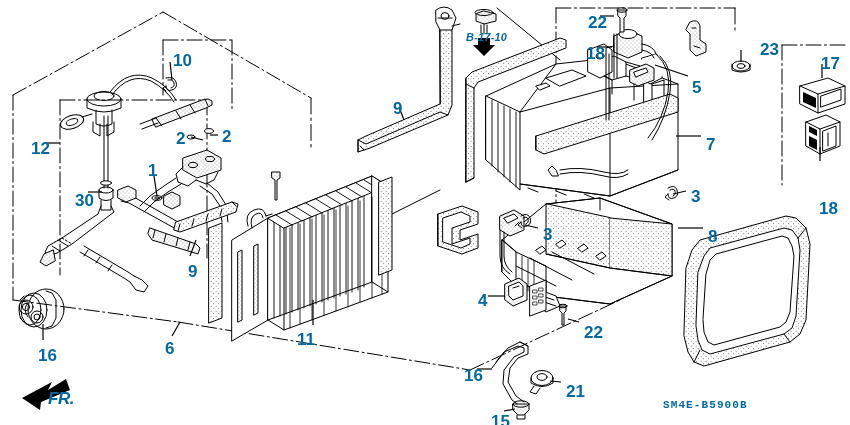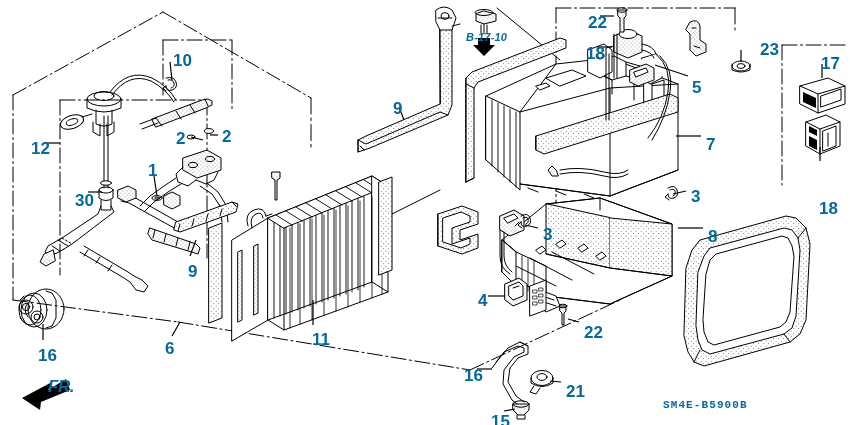--- a/index.html
+++ b/index.html
@@ -467,35 +467,35 @@
       <div class="lbl n" style="left: 222px; top: 128px;">2</div>
       <div class="lbl n" style="left: 543px; top: 226px;">3</div>
       <div class="lbl n" style="left: 691px; top: 188px;">3</div>
       <div class="lbl n" style="left: 478px; top: 292px;">4</div>
       <div class="lbl n" style="left: 692px; top: 79px;">5</div>
       <div class="lbl n" style="left: 165px; top: 340px;">6</div>
       <div class="lbl n" style="left: 706px; top: 136px;">7</div>
       <div class="lbl n" style="left: 708px; top: 228px;">8</div>
       <div class="lbl n" style="left: 188px; top: 263px;">9</div>
       <div class="lbl n" style="left: 165px; top: 52px; margin-left: 8px;">10</div>
-      <div class="lbl n" style="left: 312px; top: 331px;">11</div>
+      <div class="lbl n" style="left: 297px; top: 331px;">11</div>
       <div class="lbl n" style="left: 31px; top: 140px;">12</div>
       <div class="lbl n" style="left: 393px; top: 100px;">9</div>
       <div class="lbl n" style="left: 464px; top: 367px;">16</div>
       <div class="lbl n" style="left: 491px; top: 413px;">15</div>
       <div class="lbl n" style="left: 38px; top: 347px;">16</div>
       <div class="lbl n" style="left: 821px; top: 55px;">17</div>
       <div class="lbl n" style="left: 819px; top: 168px; margin-top: 32px;">18</div>
       <div class="lbl n" style="left: 586px; top: 45px;">18</div>
       <div class="lbl n" style="left: 75px; top: 192px;">30</div>
       <div class="lbl n" style="left: 566px; top: 383px;">21</div>
       <div class="lbl n" style="left: 588px; top: 14px;">22</div>
       <div class="lbl n" style="left: 584px; top: 324px;">22</div>
       <div class="lbl n" style="left: 740px; top: 41px; margin-left: 20px;">23</div>
     </div>
 
 <div class="lbl ref" style="left:466px;top:32px;">B-17-10</div>
 
 <div class="lbl pid" style="left:663px;top:400px;">SM4E-B5900B</div>
 
-<div class="lbl fr" style="left:48px;top:378px;font-style:italic;">FR.</div>
+<div class="lbl fr" style="left:48px;top:390px;font-style:italic;">FR.</div>
 
 </div>
 
 </body></html>

